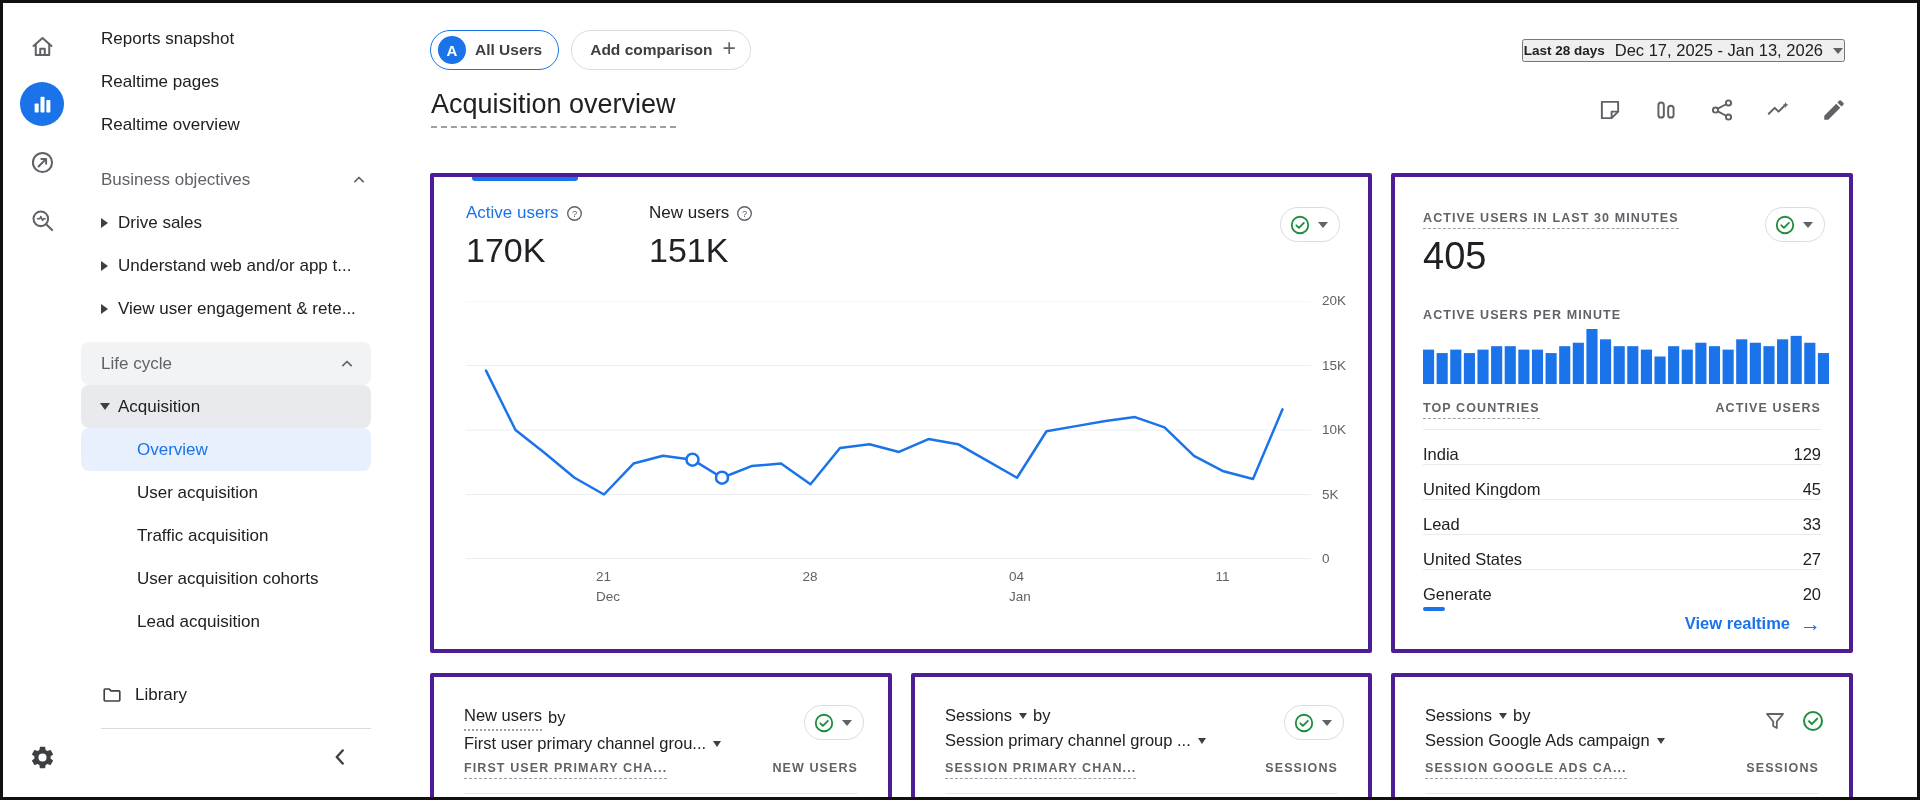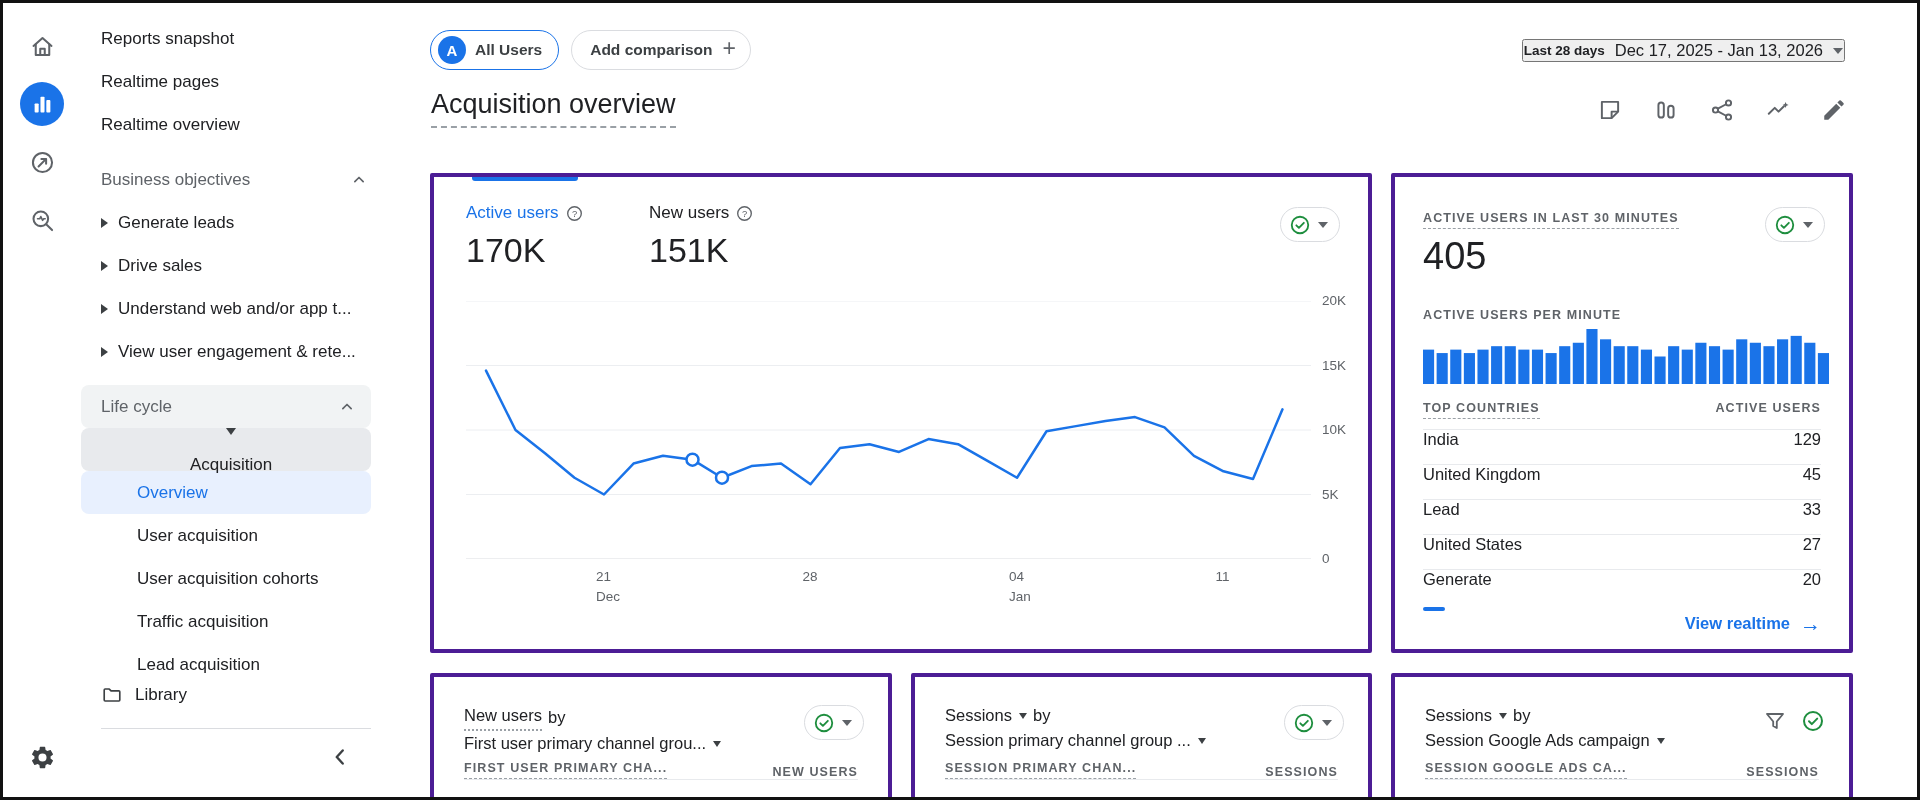--- a/index.html
+++ b/index.html
@@ -21,21 +21,21 @@
   .srow{height:43px;display:flex;align-items:center;cursor:pointer;color:#202124;}
   .srow.plain{padding-left:20px;}
   .shead{height:43px;display:flex;align-items:center;justify-content:space-between;padding:0 14px 0 20px;color:#5f6368;cursor:pointer;margin-top:12px;}
   .shead svg{width:20px;height:20px;}
   .shead.lc{background:#f1f3f4;border-radius:8px;margin-right:12px;}
   .exp{padding-left:10px;}
   .exp .tri-box{width:27px;display:flex;justify-content:center;flex:0 0 27px;}
   .tri-r{width:0;height:0;border-top:5px solid transparent;border-bottom:5px solid transparent;border-left:7px solid #3c4043;}
   .tri-d{width:0;height:0;border-left:5px solid transparent;border-right:5px solid transparent;border-top:7px solid #3c4043;}
   .tri-d.sm{border-left-width:4.5px;border-right-width:4.5px;border-top-width:6px;}
-  .srow.acq{background:#e8eaed;border-radius:8px;margin-right:12px;flex-direction:column;}
+  .srow.acq{background:#e8eaed;border-radius:8px;margin-right:12px;}
   .srow.sub{padding-left:56px;border-radius:8px;margin-right:12px;}
   .srow.sub.selected{background:#e8f0fe;color:#1a73e8;}
   .srow.library{padding-left:20px;gap:12px;}
   .srow.library svg{width:22px;height:22px;}
   .side-div{border-top:1px solid #dadce0;margin:12px 12px 0 20px;}
   .collapse-row{height:56px;display:flex;align-items:center;justify-content:flex-end;padding-right:30px;}
   .collapse-row svg{width:26px;height:26px;cursor:pointer;}
 
   
   .main{flex:1;position:relative;background:#fff;}
@@ -81,35 +81,35 @@
   .rt-card{left:1008px;top:170px;width:462px;height:480px;}
   .caps{font-size:12.5px;font-weight:bold;letter-spacing:1.1px;color:#5f6368;}
   .dashed{border-bottom:1.5px dashed #9aa0a6;padding-bottom:3px;}
   .rt-title{position:absolute;left:28px;top:34px;}
   .rt-value{position:absolute;left:28px;top:58px;font-size:38px;color:#202124;}
   .rt-pill{position:absolute;right:24px;top:30px;}
   .rt-permin{position:absolute;left:28px;top:131px;}
   .rt-bars{position:absolute;left:28px;top:152px;}
   .rt-cols{position:absolute;left:28px;right:28px;top:224px;display:flex;justify-content:space-between;align-items:flex-start;}
   .rt-table{position:absolute;left:28px;right:28px;top:252px;}
-  .rt-row{height:35px;display:flex;align-items:flex-start;justify-content:space-between;border-top:1px solid #e8eaed;font-size:16.5px;color:#202124;}
+  .rt-row{height:35px;display:flex;align-items:flex-end;justify-content:space-between;border-top:1px solid #e8eaed;font-size:16.5px;color:#202124;}
   .rt-minibar{position:absolute;left:28px;top:430px;width:22px;height:4px;background:#1a73e8;border-radius:2px;}
   .rt-link{position:absolute;right:28px;top:436px;display:flex;align-items:center;gap:10px;color:#1a73e8;font-size:16.5px;font-weight:bold;cursor:pointer;background:none;border:none;}
   .rt-link .arrow{font-size:21px;font-weight:normal;line-height:1;}
 
   
   .sc1{left:47px;top:670px;width:462px;height:280px;}
   .sc2{left:528px;top:670px;width:461px;height:280px;}
   .sc3{left:1008px;top:670px;width:462px;height:280px;}
   .sc-title{position:absolute;left:30px;top:26px;font-size:16.5px;color:#202124;line-height:25px;}
   .t1{display:flex;align-items:center;gap:6px;}
   .dotted{border-bottom:2px dotted #9aa0a6;padding-bottom:1px;}
   .sc-dim{display:flex;align-items:center;gap:7px;cursor:pointer;}
   .sc-pill{position:absolute;right:24px;top:28px;}
-  .sc-cols{position:absolute;left:30px;right:30px;top:84px;display:flex;justify-content:space-between;border-bottom:1px solid #e8eaed;align-items:flex-end;}
+  .sc-cols{position:absolute;left:30px;right:30px;top:84px;display:flex;justify-content:space-between;border-bottom:1px solid #e8eaed;padding-bottom:14px;}
   .sc-icons{position:absolute;right:24px;top:32px;display:flex;align-items:center;gap:14px;}
   .icon-btn{background:none;border:none;cursor:pointer;display:flex;}
   .icon-btn svg{width:24px;height:24px;display:block;}
 </style>
 </head>
 <body>
 
 <div class="frame">
 
   <nav class="rail">
@@ -164,26 +164,20 @@
       <div class="shead">
         <span>Business objectives</span>
         <svg viewBox="0 0 24 24" fill="none" stroke="#5f6368" stroke-width="2" stroke-linecap="round" stroke-linejoin="round">
             <path d="m7 14 5-5 5 5"></path>
           </svg>
       </div>
       <div class="srow exp">
           <span class="tri-box">
             <span class="tri-r"></span>
           </span>
-          <span>Generate leads</span>
-        </div>
-      <div class="srow exp">
-          <span class="tri-box">
-            <span class="tri-r"></span>
-          </span>
           <span>Drive sales</span>
         </div>
       <div class="srow exp">
           <span class="tri-box">
             <span class="tri-r"></span>
           </span>
           <span>Understand web and/or app t...</span>
         </div>
       <div class="srow exp">
           <span class="tri-box">
@@ -204,24 +198,24 @@
           </span>
           <span>Acquisition</span>
         </div>
       <div class="srow sub selected">
           <span>Overview</span>
         </div>
       <div class="srow sub">
           <span>User acquisition</span>
         </div>
       <div class="srow sub">
+          <span>Traffic acquisition</span>
+        </div>
+      <div class="srow sub">
           <span>User acquisition cohorts</span>
-        </div>
-      <div class="srow sub">
-          <span>Traffic acquisition</span>
         </div>
       <div class="srow sub">
           <span>Lead acquisition</span>
         </div>
     </div>
 
     <div class="srow library">
       <svg viewBox="0 0 24 24" fill="none" stroke="#3c4043" stroke-width="1.8" stroke-linejoin="round">
           <path d="M3.5 6.5a1 1 0 0 1 1-1H9l2 2h8.5a1 1 0 0 1 1 1v9a1 1 0 0 1-1 1h-15a1 1 0 0 1-1-1z"></path>
         </svg>

